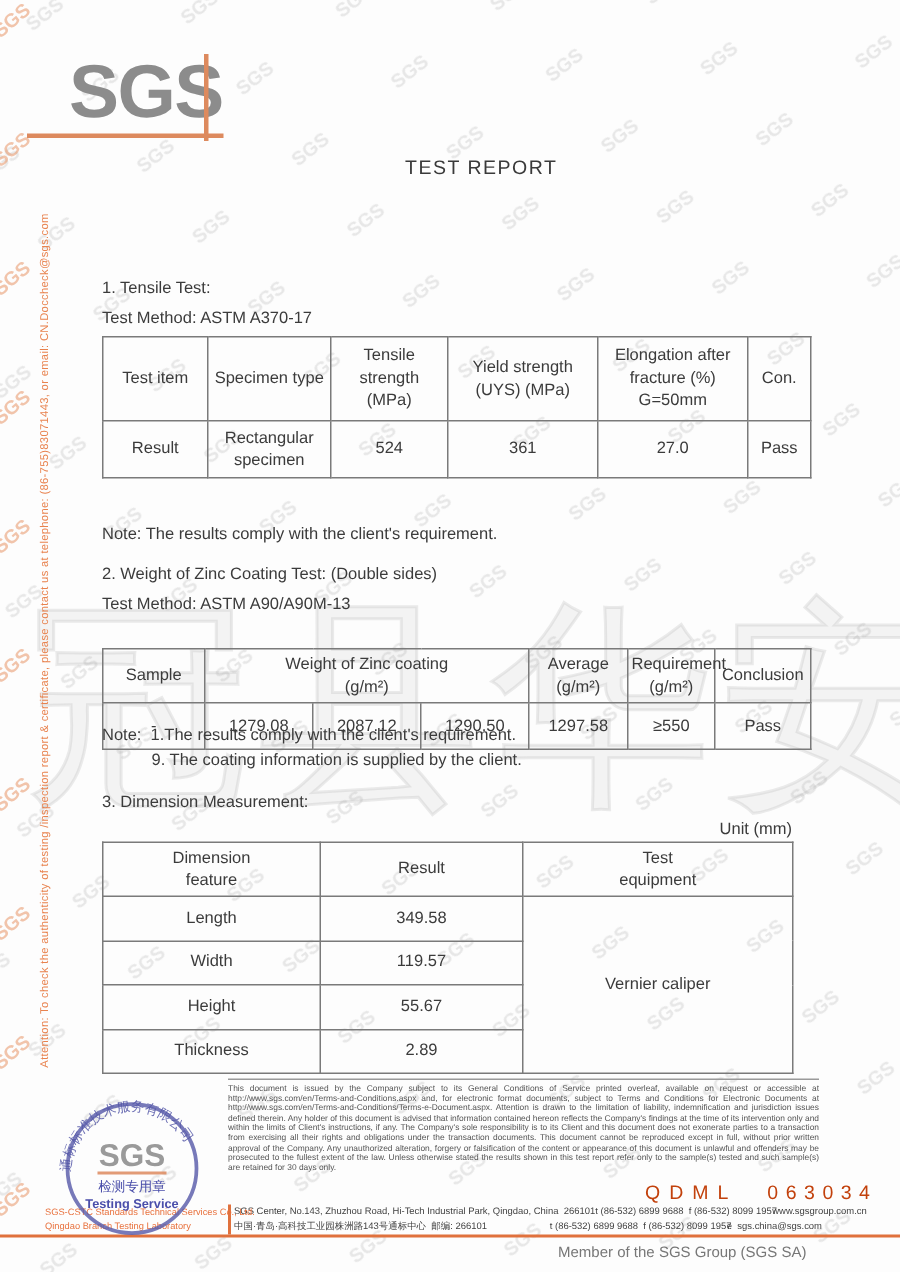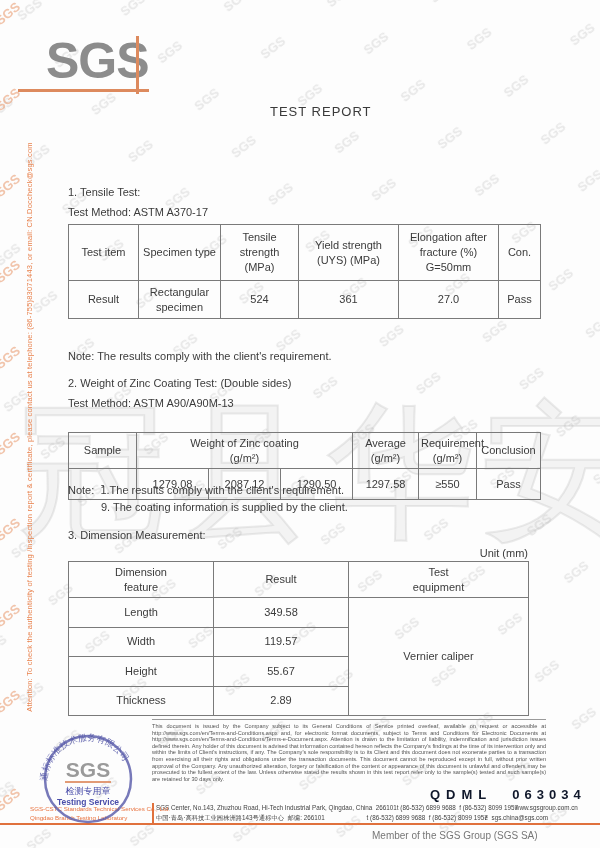--- a/index.html
+++ b/index.html
@@ -55,21 +55,21 @@
     line-height:1.35;
   }
   
   .disclaimer{
     left:152px;top:719px;width:394px;z-index:1;
     border-top:1px solid #9a9a9a;padding-top:3px;
     font-size:5.6px;line-height:6.6px;color:#555;text-align:justify;
   }
   .stamp{left:36px;top:731px;z-index:3;}
   .company-lines{left:30px;top:804px;width:175px;z-index:2;font-size:6.2px;line-height:9px;color:#e8713d;}
-  .code{left:430px;top:787px;z-index:2;display:flex;gap:20px;color:#0f172a;font-weight:bold;align-items:flex-end;}
+  .code{left:430px;top:787px;z-index:2;display:flex;gap:20px;color:#c2410c;font-weight:normal;align-items:flex-end;}
   .code-letters{font-size:13px;letter-spacing:6px;}
   .code-digits{font-size:13px;letter-spacing:5px;}
   .addr{left:156px;top:803px;width:392px;z-index:1;font-size:6.3px;line-height:10px;color:#3f3f3f;}
   .addr-row{display:flex;}
   .addr-main{width:252px;white-space:pre;}
   .addr-contact{width:118px;white-space:pre;}
   .addr-last{flex:1;white-space:pre;}
   .addr-vline{left:152px;top:803px;width:1.5px;height:20px;background:#e0713d;z-index:1;}
   .bottom-rule{left:0;top:823px;width:600px;height:2px;background:#e0713d;z-index:1;}
   .member{left:372px;top:830px;font-size:10px;color:#777;z-index:1;}

